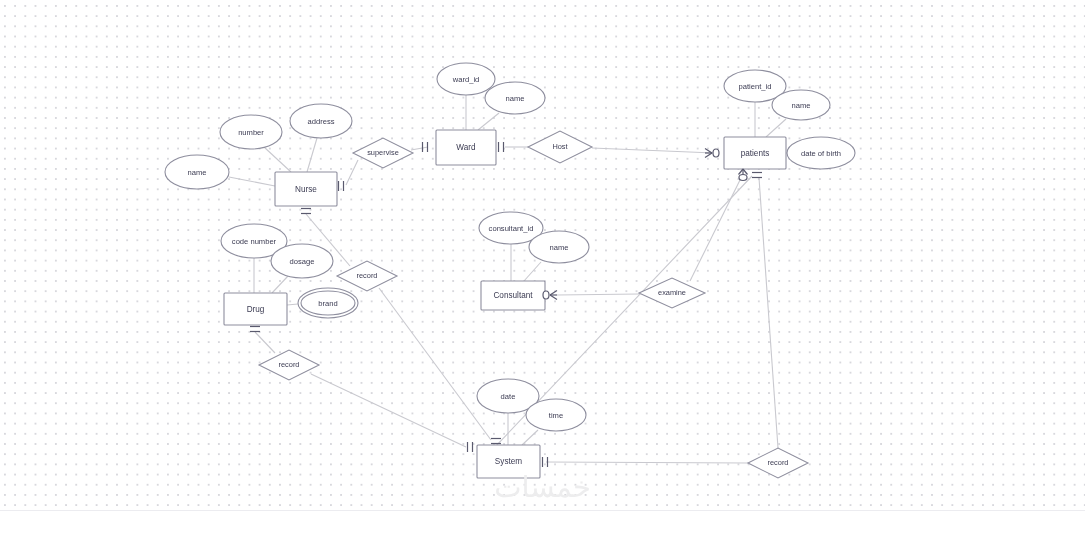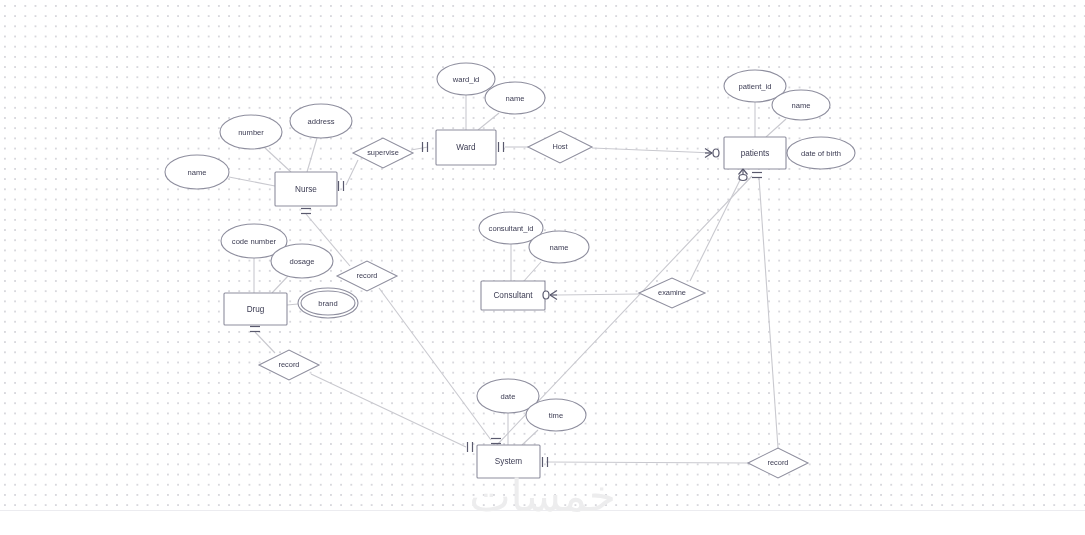--- a/index.html
+++ b/index.html
@@ -40,21 +40,21 @@
     position: absolute;
     left: 0;
     top: 0;
   }
   .wm {
     position: absolute;
     left: 0;
     top: 470px;
     width: 1085px;
     text-align: center;
-    font-size: 44px;
+    font-size: 29px;
     color: #ededee;
     letter-spacing: 2px;
     font-family: Liberation Serif, serif;
     user-select: none;
     pointer-events: none;
   }
   text {
     font-family: "Liberation Sans", sans-serif;
     fill: #3b3b52;
     text-anchor: middle;

